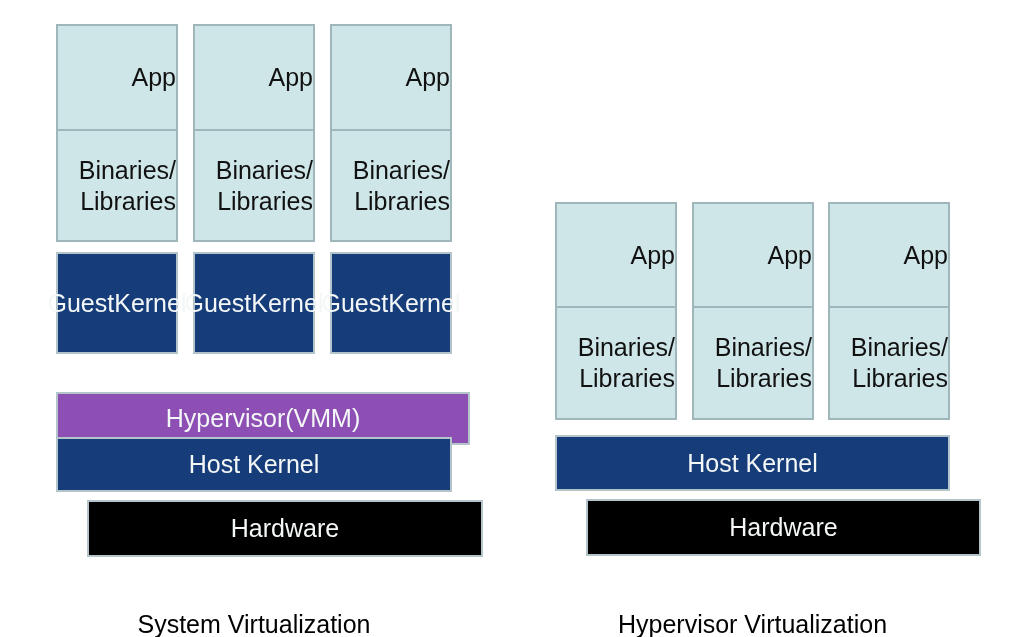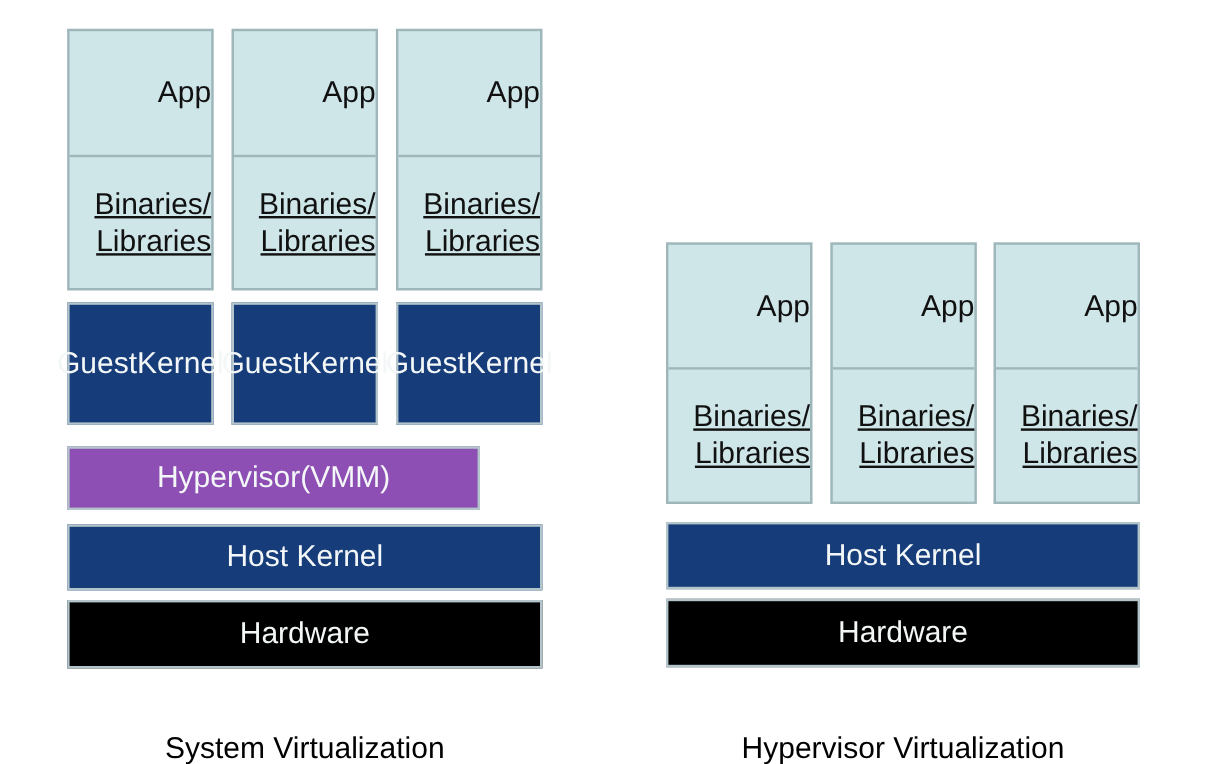--- a/index.html
+++ b/index.html
@@ -28,37 +28,37 @@
   .cell {
     display: flex;
     flex-direction: column;
     align-items: flex-end;
     justify-content: center;
     text-align: center;
     font-size: 25px;
     line-height: 31px;
     color: #111111;
   }
-  .cell-divider { border-top: 2px solid var(--light-box-border, #9fb6bb); text-decoration: underline; }
+  .cell-divider { border-top: 2px solid var(--light-box-border, #9fb6bb); }
 
   
   .darkbox {
     background: var(--dark-blue, #163d79);
     border: 2px solid var(--dark-box-border, #b3c5cb);
     display: flex;
     flex-direction: row;
     align-items: center;
     justify-content: center;
     text-align: center;
     color: var(--light-text, #f4f7f7);
     font-size: 25px;
     line-height: 31px;
   }
   .purplebar { background: var(--purple, #8e4fb5); }
-  .blackbar  { background: var(--hardware-black, #000000); }
+  .blackbar  { background: var(--hardware-black, #000000); margin-left: 31px; }
 
   .caption {
     display: flex;
     align-items: center;
     justify-content: center;
     text-align: center;
     font-size: 25px;
     color: #000000;
     margin-top: 36px;
   }
@@ -107,21 +107,21 @@
     </div>
     <div class="abs darkbox" style="left:193px; top:252px; width:122px; height:102px;">
       <span class="line">Guest</span>
       <span class="line">Kernel</span>
     </div>
     <div class="abs darkbox" style="left:330px; top:252px; width:122px; height:102px;">
       <span class="line">Guest</span>
       <span class="line">Kernel</span>
     </div>
 
-    <div class="abs darkbox purplebar" style="left:56px; top:372px; width:344px; height:53px;">
+    <div class="abs darkbox purplebar" style="left:56px; top:392px; width:414px; height:53px;">
       <span class="line">Hypervisor(VMM)</span>
     </div>
 
     <div class="abs darkbox" style="left:56px; top:437px; width:396px; height:55px;">
       <span class="line">Host Kernel</span>
     </div>
 
     <div class="abs darkbox blackbar" style="left:56px; top:500px; width:396px; height:57px;">
       <span class="line">Hardware</span>
     </div>

